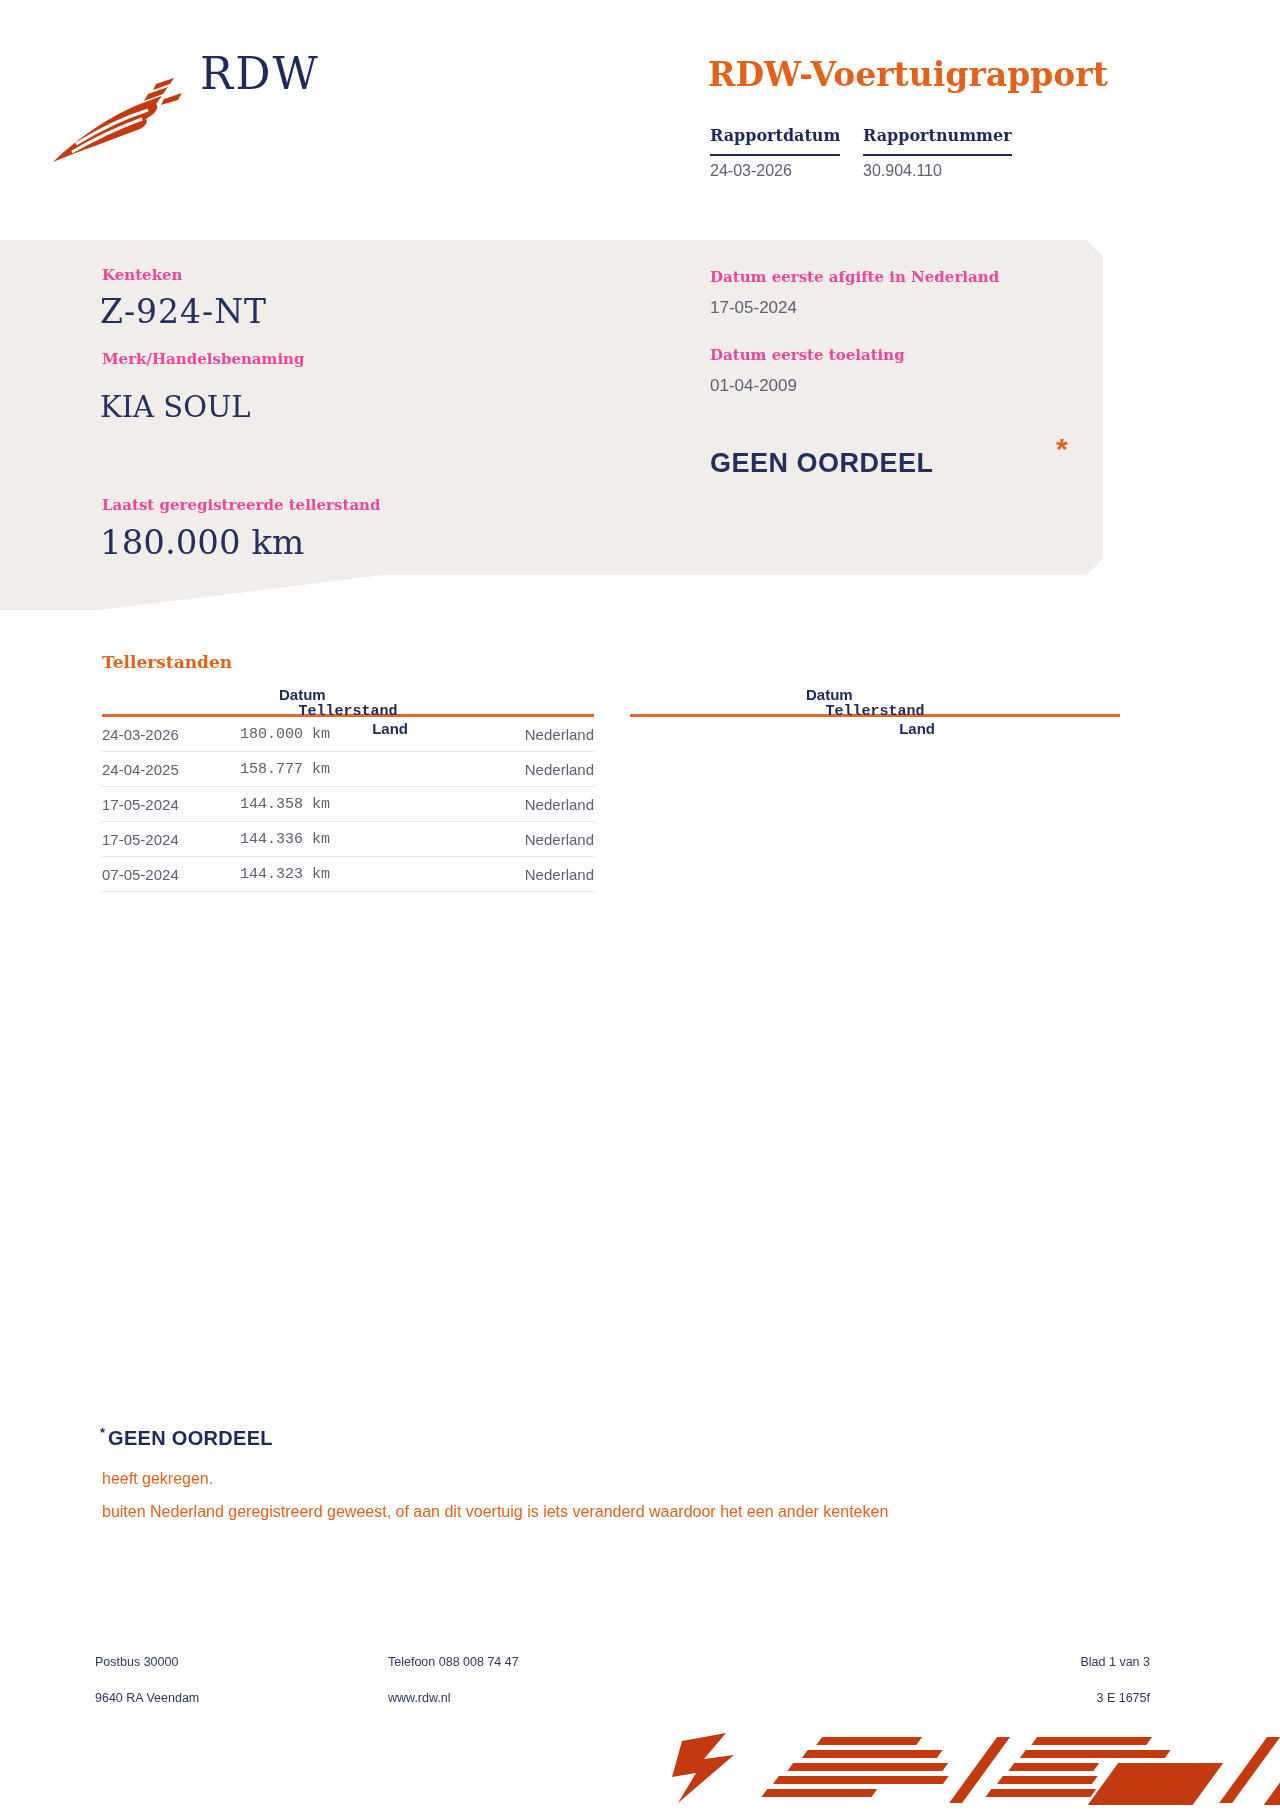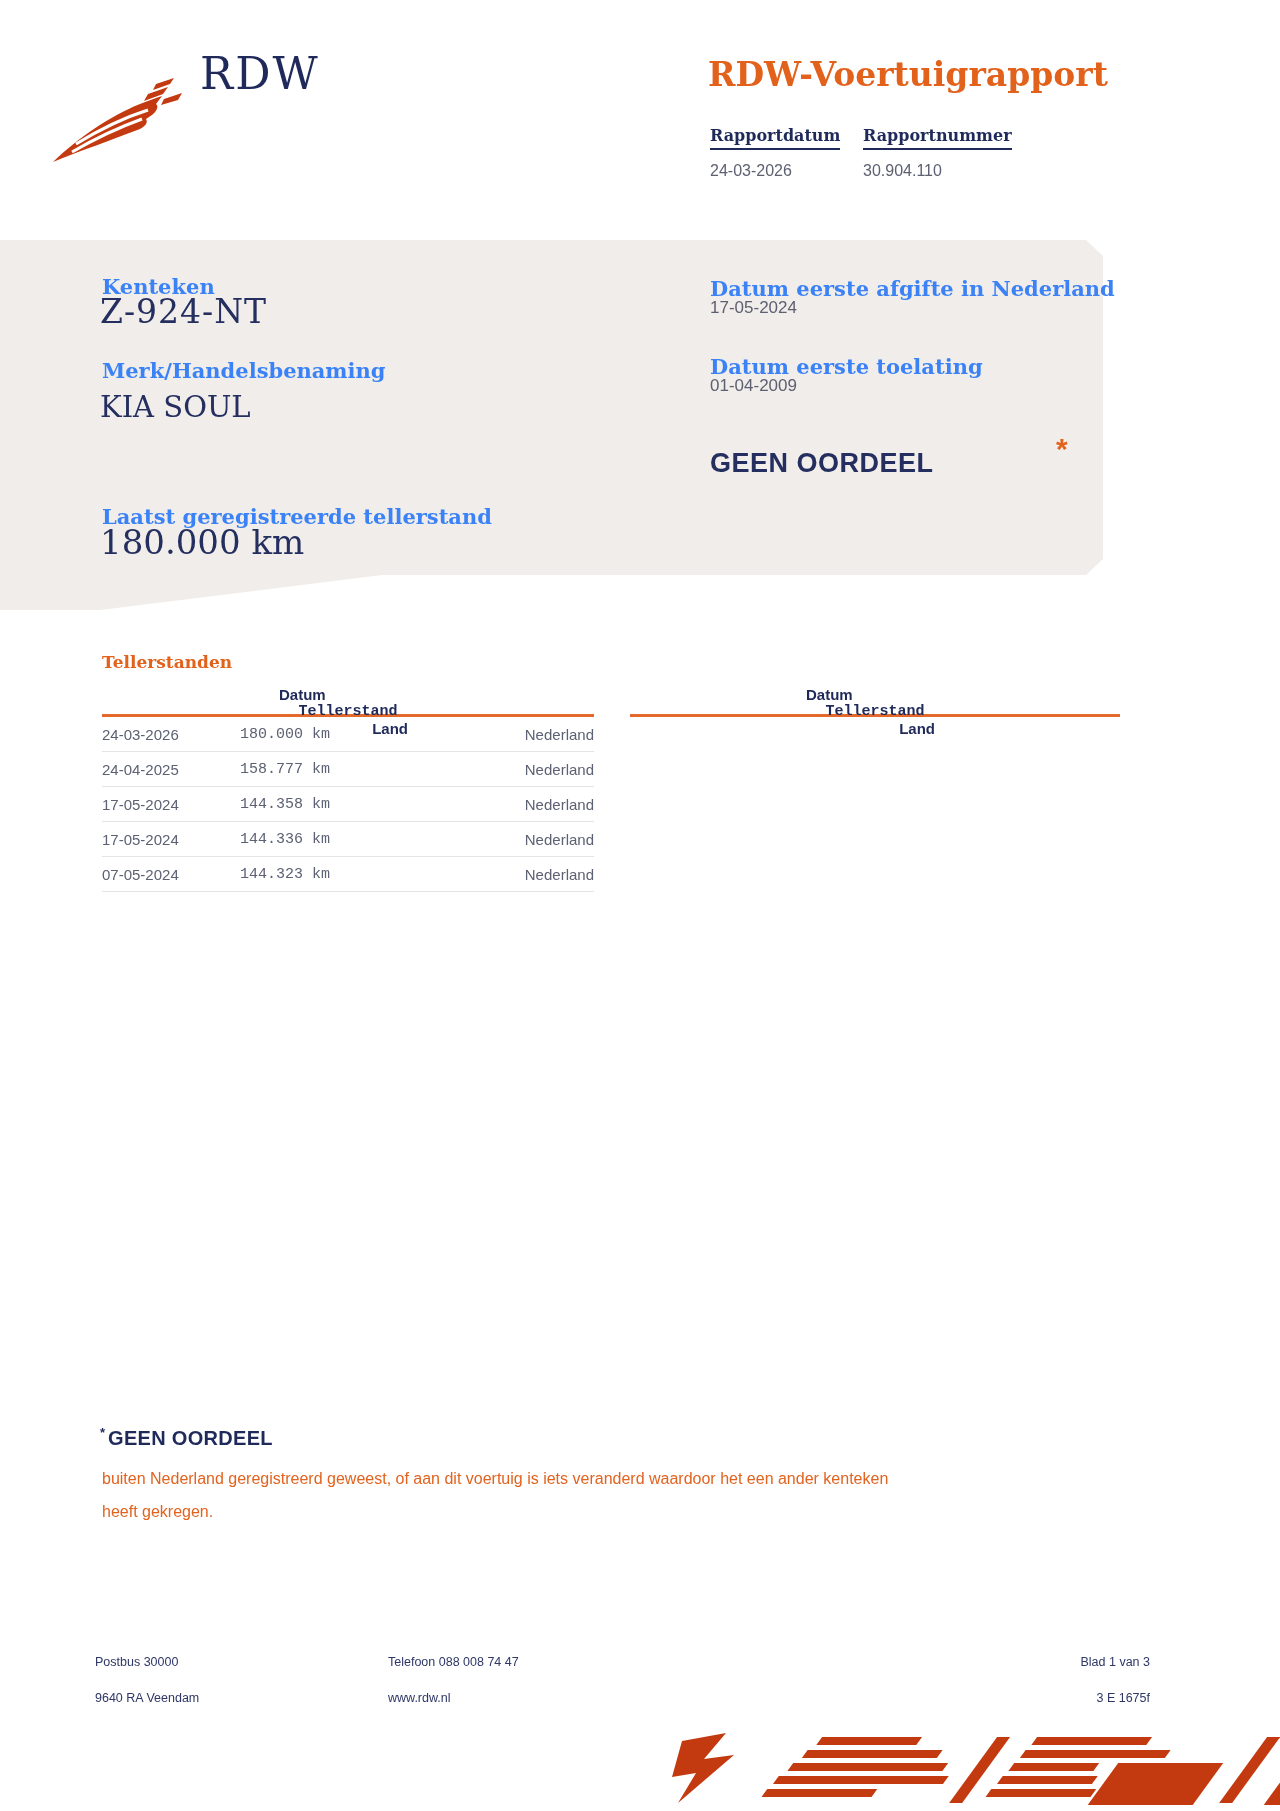--- a/index.html
+++ b/index.html
@@ -1,21 +1,21 @@
 <!DOCTYPE html>
 <html><head>
 <meta charset="utf-8">
 <style>
   html,body{margin:0;padding:0;background:#fff;}
   .page{position:relative;width:1280px;height:1811px;background:#ffffff;overflow:hidden;
         font-family:"Liberation Sans",sans-serif;color:#242e5f;}
   .abs{position:absolute;}
-  .lbl-orange{font-family:"DejaVu Serif",serif;font-weight:bold;font-size:21px;color:#3b82f6;margin-top:8px;}
+  .lbl-orange{font-family:"DejaVu Serif",serif;font-weight:bold;font-size:15px;color:#ec4899;}
   .lbl-navy{font-family:"DejaVu Serif",serif;font-weight:bold;font-size:16px;color:#1f2a5a;
-            border-bottom:2px solid #1f2a5a;padding-bottom:3px;display:inline-block;}
+            border-bottom:2px solid #1f2a5a;padding-bottom:9px;display:inline-block;}
   .big-serif{font-family:"DejaVu Serif",serif;color:#242e5f;}
   .val-gray{font-size:17px;color:#5d6070;}
 
   
   .logo-text{font-family:"DejaVu Serif",serif;font-size:44px;color:#1f2a5a;letter-spacing:2px;}
   .doc-title{font-family:"DejaVu Serif",serif;font-weight:bold;font-size:33px;color:#e2621c;}
 
   
   .panel{left:0;top:240px;width:1103px;height:370px;background:#f0edea;
          clip-path:polygon(0 0,1086px 0,1103px 16px,1103px 319px,1086px 335px,382px 335px,100px 370px,0 370px);}
@@ -135,22 +135,22 @@
       <span class="c1 th">Datum</span>
       <span class="c2 th">Tellerstand</span>
       <span class="c3 th">Land</span>
     </div>
   </div>
 
   <div class="abs" style="left:100px;top:1425px;">
     <span class="fn-ast">*</span><span class="fn-title">GEEN OORDEEL</span>
   </div>
   <div class="abs" style="left:102px;top:1462px;width:960px;">
+    <div class="fn-line">heeft gekregen.</div>
     <div class="fn-line">buiten Nederland geregistreerd geweest, of aan dit voertuig is iets veranderd waardoor het een ander kenteken</div>
-    <div class="fn-line">heeft gekregen.</div>
   </div>
 
   <div class="abs foot" style="left:95px;top:1655px;">Postbus 30000</div>
   <div class="abs foot" style="left:95px;top:1691px;">9640 RA Veendam</div>
   <div class="abs foot" style="left:388px;top:1655px;">Telefoon 088 008 74 47</div>
   <div class="abs foot" style="left:388px;top:1691px;">www.rdw.nl</div>
   <div class="abs foot foot-right" style="left:930px;top:1655px;">Blad 1 van 3</div>
   <div class="abs foot foot-right" style="left:930px;top:1691px;">3 E 1675f</div>
 
   <div class="abs" style="right:0;bottom:0;width:610px;height:78px;">

